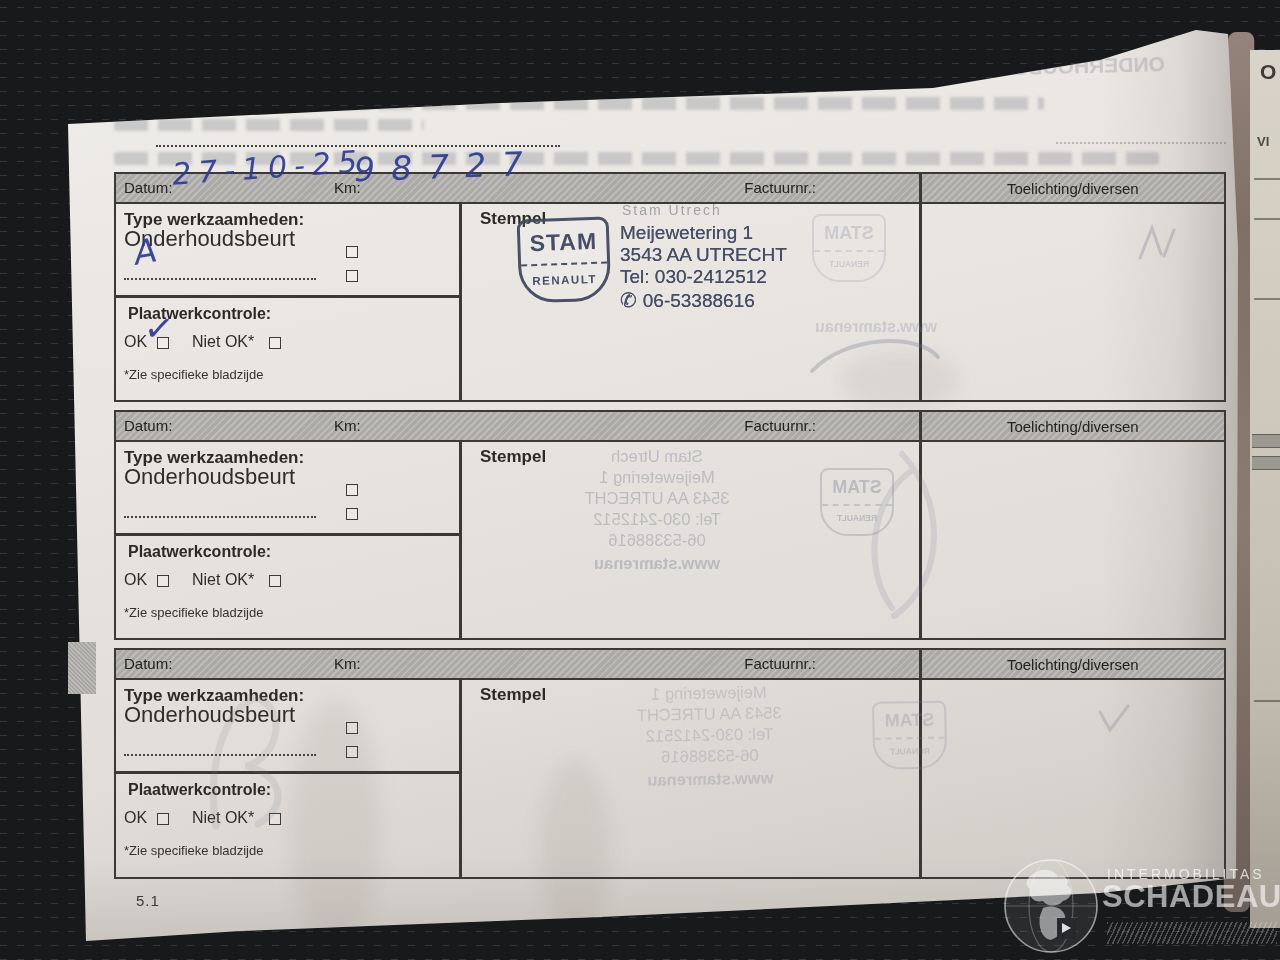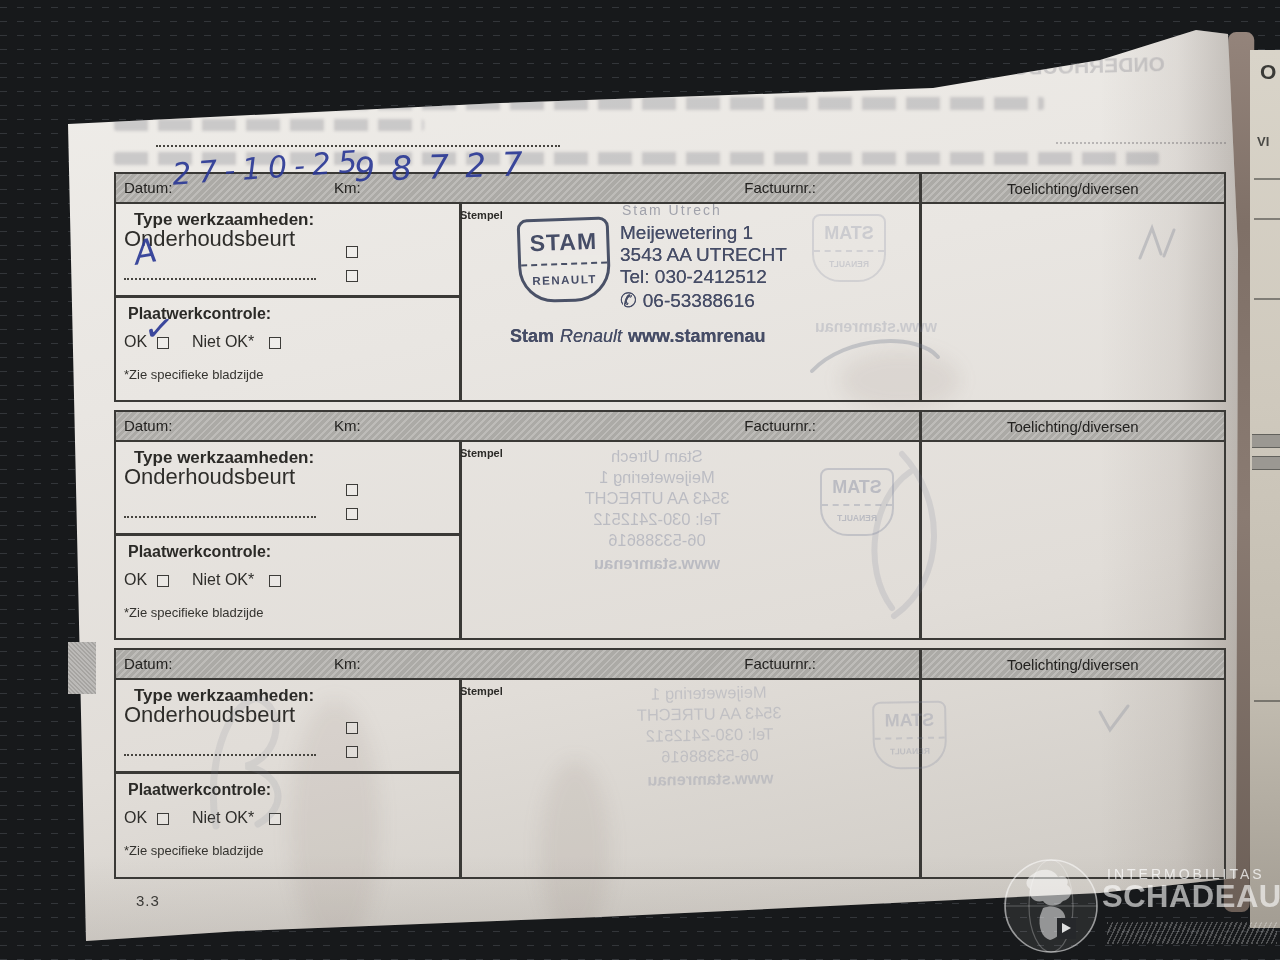--- a/index.html
+++ b/index.html
@@ -45,32 +45,32 @@
     background-image:repeating-linear-gradient(135deg,rgba(255,255,255,.16) 0 2px,rgba(0,0,0,.03) 2px 5px);
     border-bottom:2.5px solid #3a3936;}
   .band-left{left:0;top:0;width:803px;}
   .band-right{left:805.5px;top:0;right:0;display:flex;align-items:center;justify-content:center;}
   .vsep1{left:343px;top:28px;bottom:0;width:2.5px;background:#3a3936;}
   .vsep2{left:803px;top:0;bottom:0;width:2.5px;background:#3a3936;}
   .hdiv{left:0;top:121px;width:343px;height:2.5px;background:#3a3936;}
   .band-txt{font-size:15px;color:#232220;}
   .lbl-datum{left:8px;top:5px;} .lbl-km{left:218px;top:5px;}
   .lbl-fact{left:460px;top:5px;width:240px;text-align:right;}
-  .type-lbl{left:8px;top:36px;font-size:17px;font-weight:bold;color:#2b2a27;margin-left:10px;}
+  .type-lbl{left:8px;top:36px;font-size:17px;font-weight:bold;color:#2b2a27;}
   .onder-lbl{left:8px;top:52px;font-size:22px;color:#2e2d2a;}
   .dots-line{left:8px;top:90px;width:192px;height:14px;border-bottom:2.5px dotted #46443f;}
   .cb{width:10px;height:10px;border:1.8px solid #3d3c39;background:rgba(255,255,255,.25);}
   .cb-a{left:230px;top:72px;} .cb-b{left:230px;top:96px;}
   .plaat-lbl{left:12px;top:131px;font-size:16px;font-weight:bold;color:#2b2a27;}
   .ok-lbl{left:8px;top:159px;font-size:16px;color:#2e2d2a;}
   .cb-ok{left:41px;top:163px;}
   .nietok-lbl{left:76px;top:159px;font-size:16px;color:#2e2d2a;}
   .cb-niet{left:153px;top:163px;}
   .zie-lbl{left:8px;top:193px;font-size:13px;color:#34332f;}
-  .stempel-lbl{left:344px;top:35px;font-size:11px;font-weight:bold;color:#2b2a27;}
+  .stempel-lbl{left:364px;top:35px;font-size:17px;font-weight:bold;color:#2b2a27;}
   
   .hw{color:#2c3a96;font-family:"DejaVu Sans",sans-serif;font-style:italic;opacity:.92;white-space:nowrap;}
   .hw-date{left:56px;top:-24px;font-size:30px;letter-spacing:7px;transform:rotate(-4deg);}
   .hw-km{left:238px;top:-27px;font-size:33px;letter-spacing:16px;transform:rotate(-2deg);}
   .hw-note{left:18px;top:58px;font-size:33px;transform:rotate(-10deg);}
   .hw-check{left:28px;top:134px;font-size:36px;font-style:normal;transform:rotate(6deg);}
   
   .stamp{left:390px;top:30px;width:405px;height:152px;color:#3e4560;filter:blur(.3px);opacity:.95;}
   .s-topline{left:116px;top:-2px;font-size:14px;letter-spacing:2px;opacity:.45;}
   .s-logo{left:12px;top:14px;width:86px;height:78px;border:3px solid #424a61;
@@ -181,21 +181,20 @@
       <div class="abs stamp">
         <span class="abs s-topline">Stam Utrech</span>
         <div class="abs s-logo">
           <div class="s-logo-top">STAM</div>
           <div class="s-logo-bot">RENAULT</div>
         </div>
         <span class="abs s-line s-l1">Meijewetering 1</span>
         <span class="abs s-line s-l2">3543 AA UTRECHT</span>
         <span class="abs s-line s-l3">Tel: 030-2412512</span>
         <span class="abs s-line s-l4"><span class="s-phone-ico">✆</span><span>06-53388616</span></span>
-        <span class="abs s-footer"><span class="s-fname">Stam</span><span class="s-fbrand">Renault</span><span class="s-furl">www.stamrenau</span></span>
       </div>
 
       <div class="abs ghost ghost-t1">
         <div class="g-logo">
           <div class="g-logo-top">STAM</div>
           <div class="g-logo-bot">RENAULT</div>
         </div>
         <div class="g-footer-solo">www.stamrenau</div>
       </div>
       <svg class="abs swoosh" style="left:690px;top:155px;" width="140" height="55">
@@ -291,21 +290,21 @@
         </div>
       </div>
       <svg class="abs mark" style="left:978px;top:50px;" width="40" height="36">
         <path d="M6 12 L16 30 L34 6" fill="none" stroke="rgba(120,126,142,.28)" stroke-width="3" stroke-linecap="round"></path>
       </svg>
       <svg class="abs swoosh" style="left:70px;top:36px;" width="120" height="150">
         <path d="M30 140 C 20 80, 40 20, 70 12 C 100 20, 96 70, 60 80 C 96 88, 104 120, 72 138" fill="none" stroke="rgba(118,124,142,.14)" stroke-width="7" stroke-linecap="round"></path>
       </svg>
     </div>
 
-    <div class="abs pageno">3.3</div>
+    <div class="abs pageno">5.1</div>
   </div>
 
   <div class="abs tab"></div>
 
   <div class="abs wm">
     <svg class="abs" style="left:6px;top:4px;" width="100" height="104" viewBox="0 0 100 104">
       <circle cx="50" cy="52" r="46" fill="rgba(255,255,255,.08)" stroke="rgba(255,255,255,.55)" stroke-width="1.6"></circle>
       <ellipse cx="50" cy="52" rx="22" ry="46" fill="none" stroke="rgba(255,255,255,.25)" stroke-width="1.2"></ellipse>
       <line x1="4" y1="52" x2="96" y2="52" stroke="rgba(255,255,255,.25)" stroke-width="1.2"></line>
       <path d="M32 20 C40 13,54 15,57 23 C63 20,69 25,66 31 C73 35,71 45,62 47 C57 53,46 53,42 47 C33 49,27 43,29 35 C23 31,25 24,32 20 Z" fill="rgba(255,255,255,.5)"></path>

